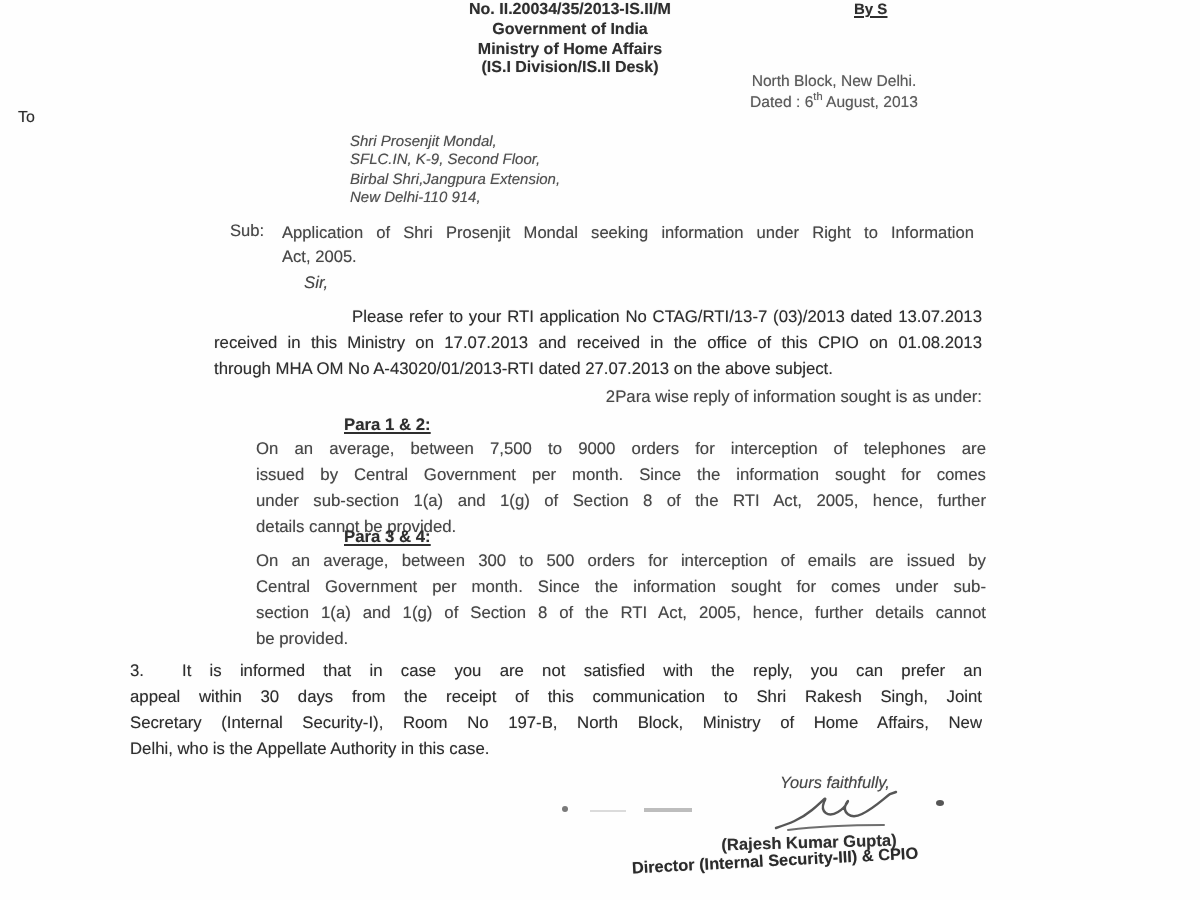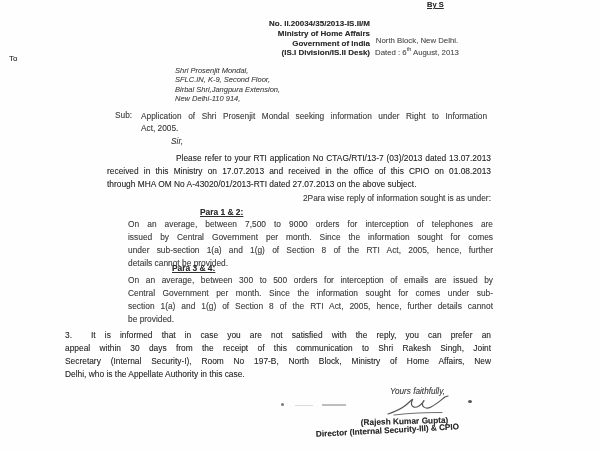--- a/index.html
+++ b/index.html
@@ -26,24 +26,24 @@
   .speck { background: #7a7a7a; border-radius: 50%; }
   .smudge { background: #9a9a9a; opacity: 0.65; }
 </style>
 </head>
 <body>
 
 <div class="page">
 
   <div class="abs b u dark" style="left:383px; top:0px; font-size:7.5px;">By S</div>
 
-  <div class="abs b ctr dark" style="left:200px; top:19px; width:170px; font-size:8px;text-align:right;">
+  <div class="abs b ctr dark" style="left:200px; top:0; width:170px; font-size:8px;">
     <div class="hdr-line">No. II.20034/35/2013-IS.II/M</div>
+    <div class="hdr-line">Government of India</div>
     <div class="hdr-line">Ministry of Home Affairs</div>
-    <div class="hdr-line">Government of India</div>
     <div class="hdr-line">(IS.I Division/IS.II Desk)</div>
   </div>
 
   <div class="abs ctr" style="left:352px; top:36px; width:130px; font-size:7.8px; line-height:9.2px; color:#5a5a5a;">
     <div>North Block, New Delhi.</div>
     <div><span>Dated : 6</span><span class="sup">th</span><span> August, 2013</span></div>
   </div>
 
   <div class="abs dark" style="left:9px; top:54px; font-size:8px;">To</div>
 
@@ -53,31 +53,31 @@
     <div class="addr-line">Birbal Shri,Jangpura Extension,</div>
     <div class="addr-line">New Delhi-110 914,</div>
   </div>
 
   <div class="abs" style="left:115px; top:110px; font-size:8.3px;">Sub:</div>
   <div class="abs" style="left:141px; top:110px; width:346px; font-size:8.3px;">
     <div class="tline" style="height:12px; line-height:12px;">Application of Shri Prosenjit Mondal seeking information under Right to Information</div>
     <div class="tline tl-last" style="height:12px; line-height:12px;">Act, 2005.</div>
   </div>
 
-  <div class="abs" style="left:171px; top:136px; font-size:8.4px;font-style:italic;">Sir,</div>
+  <div class="abs" style="left:152px; top:136px; font-size:8.4px;font-style:italic;">Sir,</div>
 
   <div class="abs fs-body dark" style="left:107px; top:152px; width:384px;">
     <div class="tline" style="padding-left:69px;">Please refer to your RTI application No CTAG/RTI/13-7 (03)/2013 dated 13.07.2013</div>
     <div class="tline">received in this Ministry on 17.07.2013 and received in the office of this CPIO on 01.08.2013</div>
     <div class="tline tl-last">through MHA OM No A-43020/01/2013-RTI dated 27.07.2013 on the above subject.</div>
   </div>
 
   <div class="abs fs-body" style="left:78px; top:193px; width:413px;text-align:right;"><span class="num2">2</span><span>Para wise reply of information sought is as under:</span></div>
 
-  <div class="abs b u dark" style="left:128px; top:207px; font-size:8.4px;margin-left:28px;">Para 1 &amp; 2:</div>
+  <div class="abs b u dark" style="left:128px; top:207px; font-size:8.4px;">Para 1 &amp; 2:</div>
   <div class="abs fs-body" style="left:128px; top:218px; width:365px;">
     <div class="tline">On an average, between 7,500 to 9000 orders for interception of telephones are</div>
     <div class="tline">issued by Central Government per month. Since the information sought for comes</div>
     <div class="tline">under sub-section 1(a) and 1(g) of Section 8 of the RTI Act, 2005, hence, further</div>
     <div class="tline tl-last">details cannot be provided.</div>
   </div>
 
   <div class="abs b u dark" style="left:128px; top:263px; font-size:8.4px;">Para 3 &amp; 4:</div>
   <div class="abs fs-body" style="left:128px; top:274px; width:365px;">
     <div class="tline">On an average, between 300 to 500 orders for interception of emails are issued by</div>

